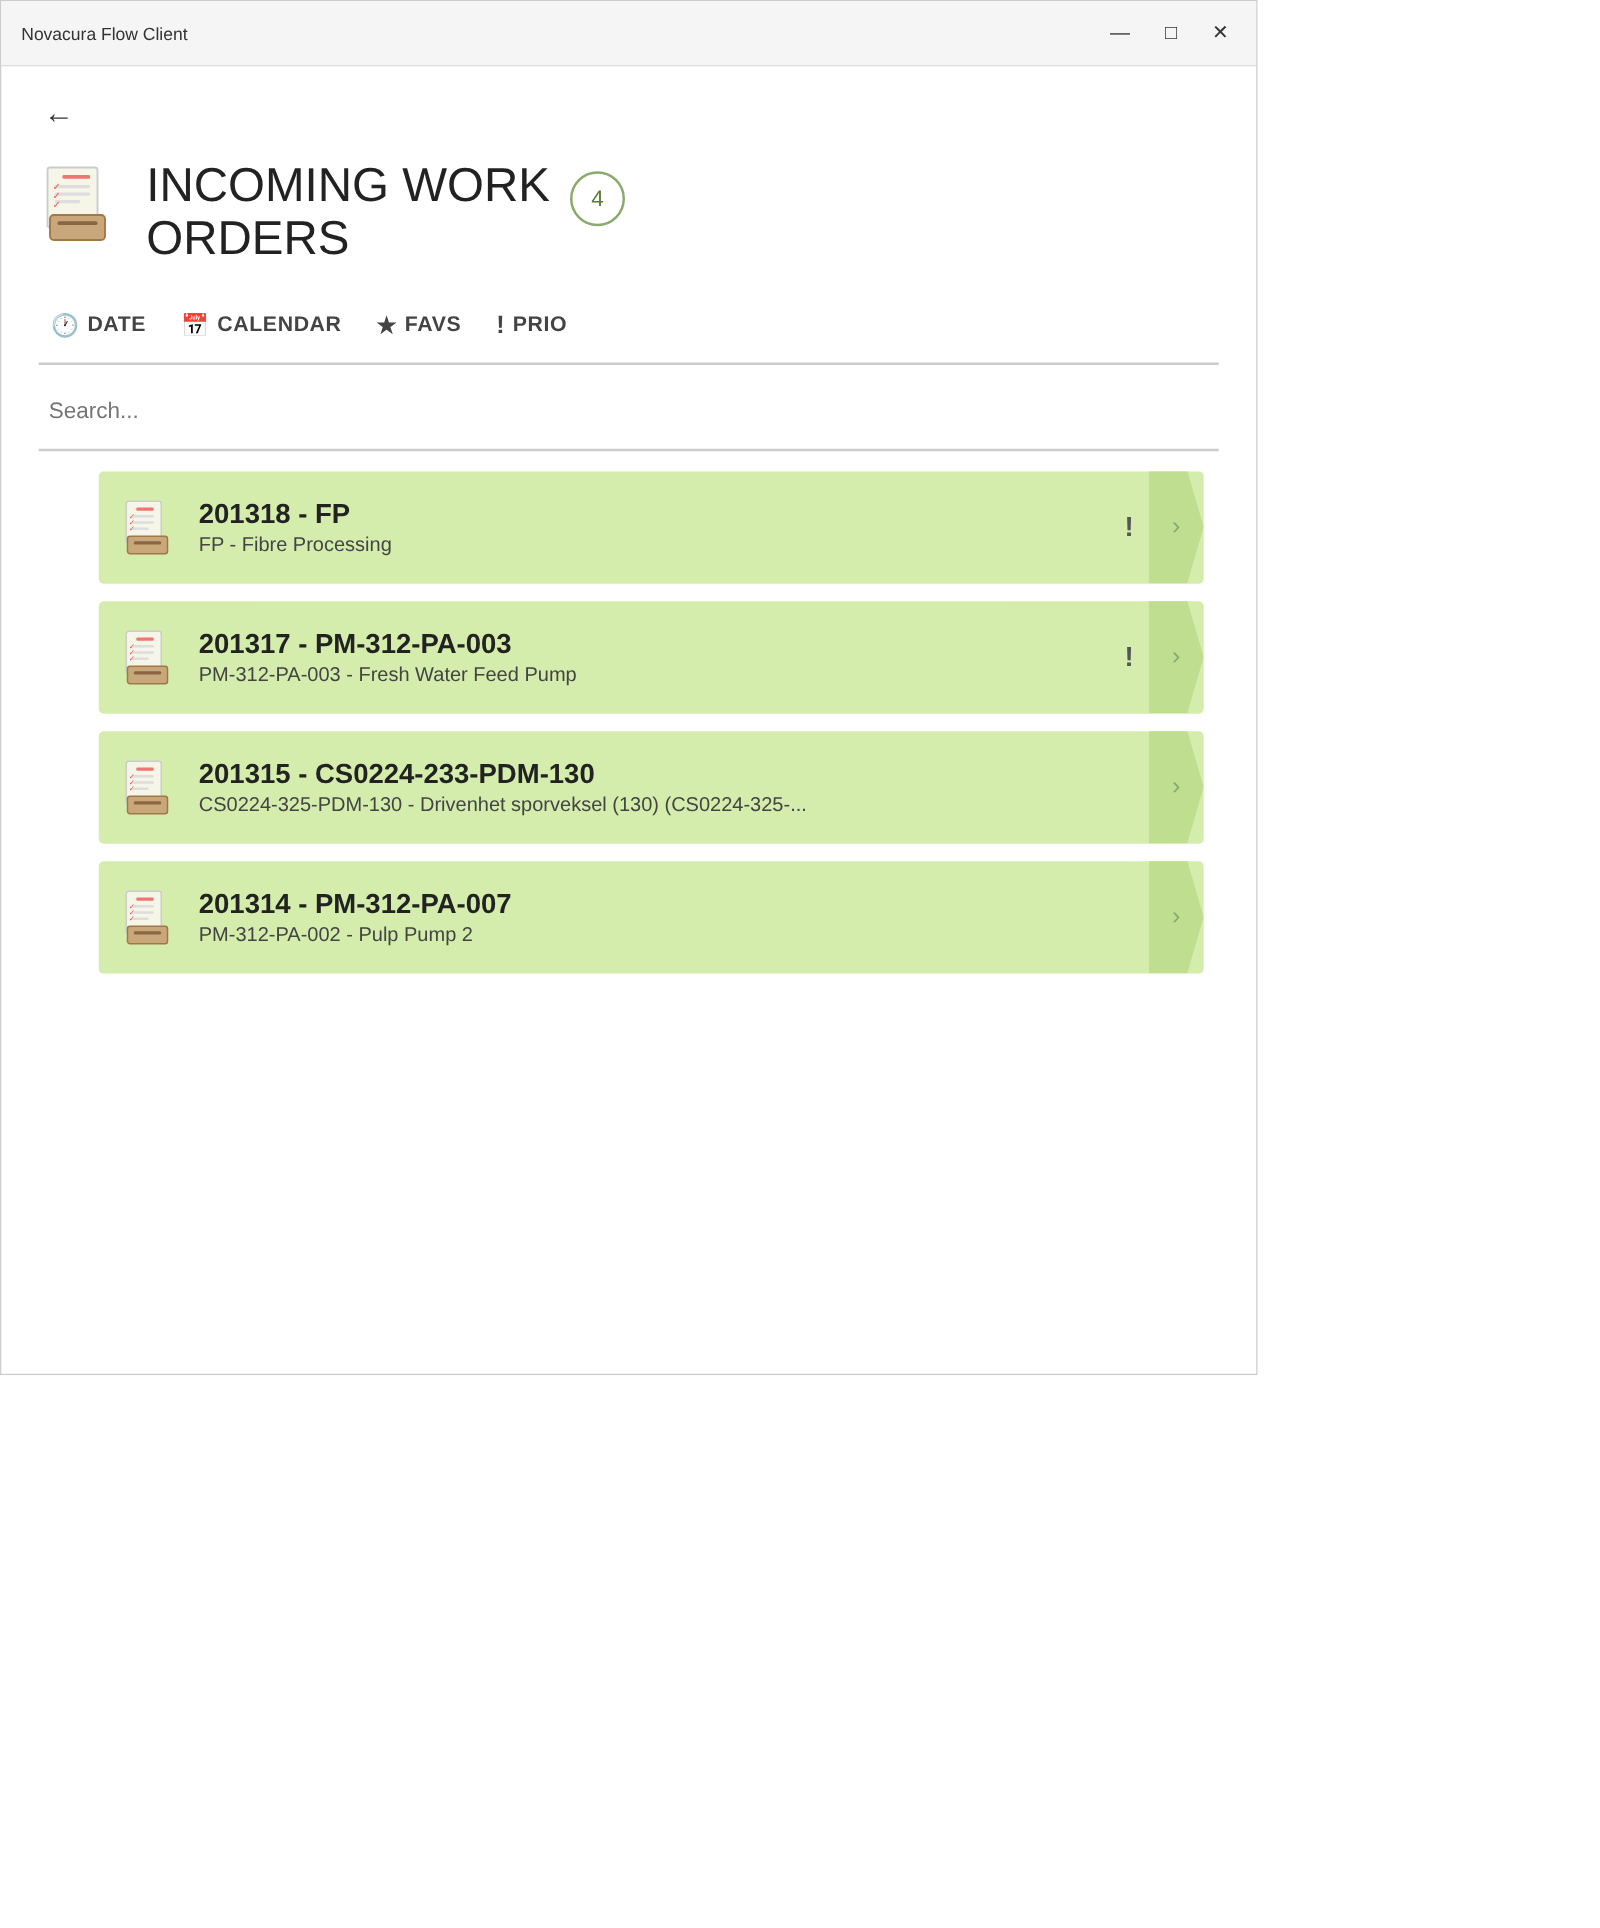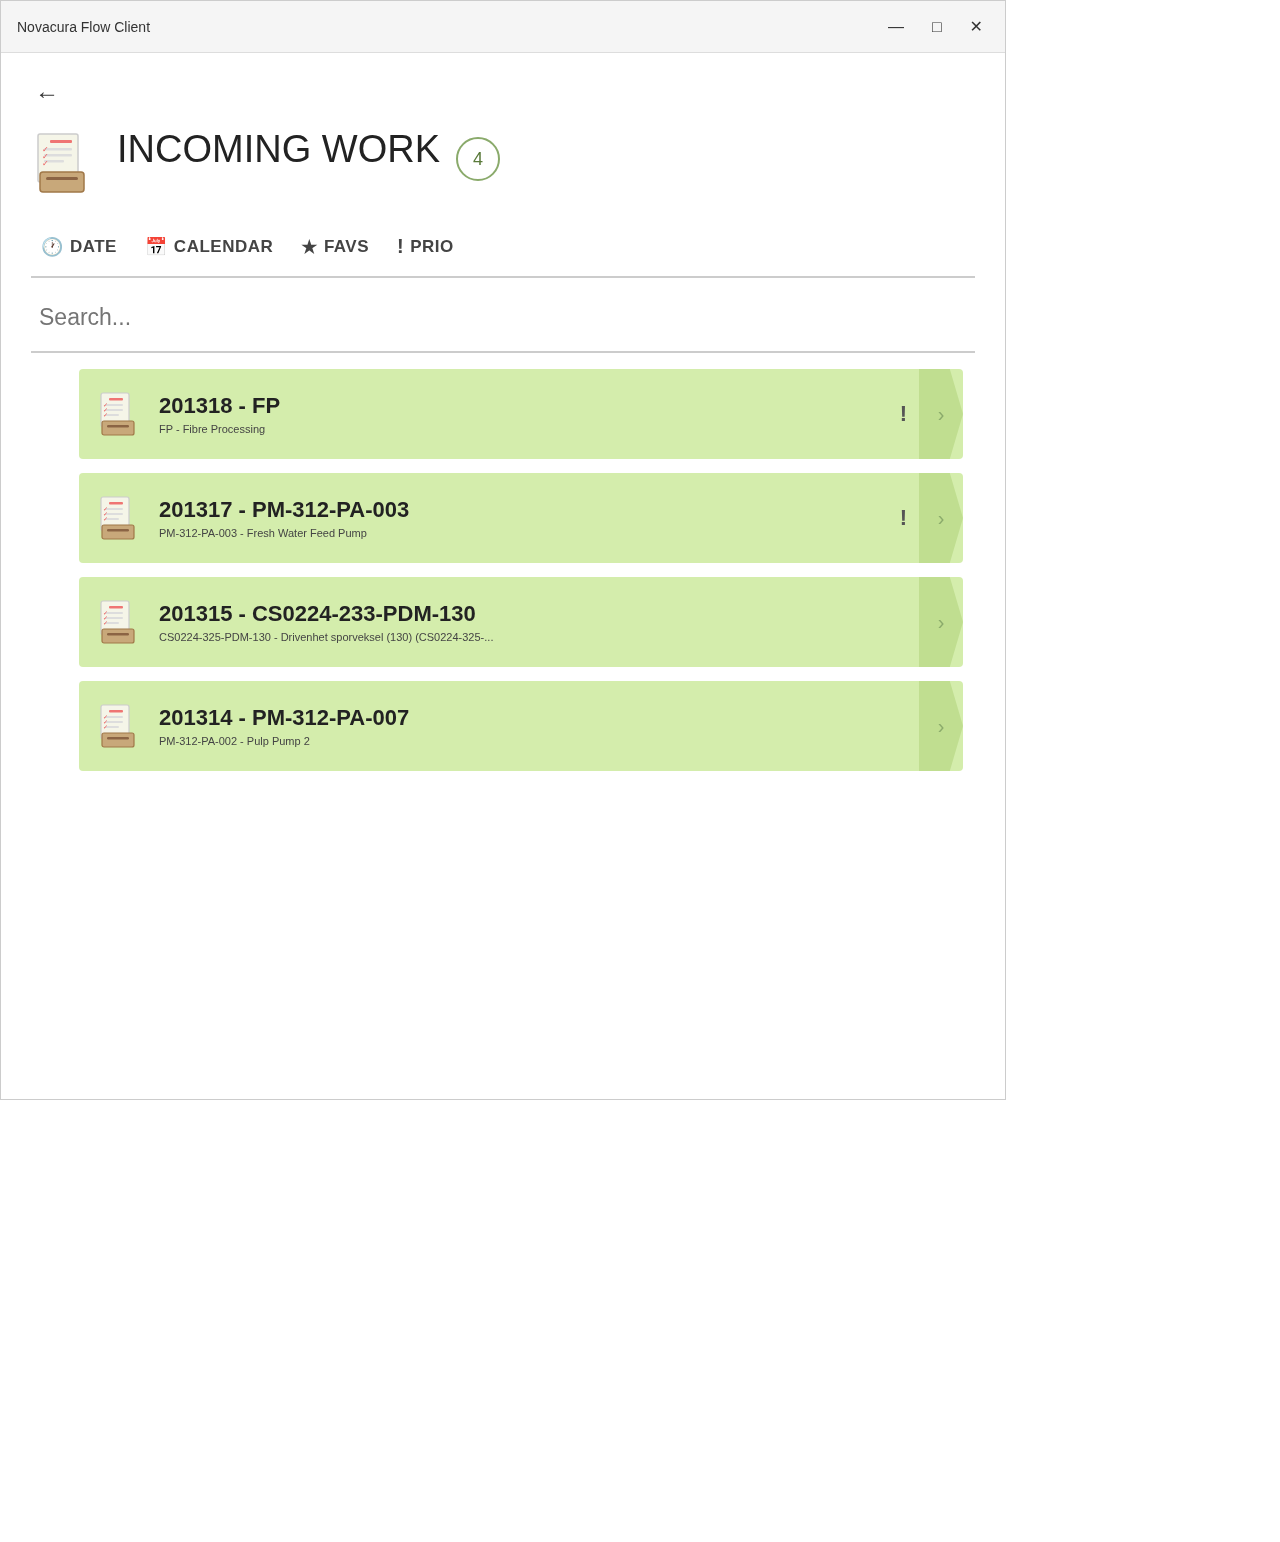--- a/index.html
+++ b/index.html
@@ -140,21 +140,21 @@
     
     .search-container {
       padding: 10px 0 16px 0;
       border-bottom: 2px solid #ccc;
     }
 
     .search-input {
       width: 100%;
       border: none;
       outline: none;
-      font-size: 23px;
+      font-size: 18px;
       color: #15803d;
       padding: 4px 8px;
       background: #fff;
     }
 
     
     .orders-list {
       margin-top: 16px;
       display: flex;
       flex-direction: column;
@@ -218,21 +218,21 @@
     }
 
     .order-title {
       font-size: 22px;
       font-weight: 600;
       color: #222;
       margin-bottom: 4px;
     }
 
     .order-subtitle {
-      font-size: 11px;
+      font-size: 16px;
       color: #444;
     }
 
     .order-priority {
       position: absolute;
       right: 56px;
       font-size: 22px;
       font-weight: 700;
       color: #555;
     }
@@ -277,20 +277,21 @@
         <rect x="14" y="47" width="32" height="3" rx="1.5" fill="#8b6444"></rect>
 
         <text x="10" y="22" font-size="8" fill="#e55">✓</text>
         <text x="10" y="29" font-size="8" fill="#e55">✓</text>
         <text x="10" y="36" font-size="8" fill="#e55">✓</text>
       </svg>
     </div>
 
     <div>
       <div class="header-title">INCOMING WORK</div>
+      <div class="header-title">ORDERS</div>
     </div>
 
     <div class="badge-circle">4</div>
   </div>
 
   
   <div class="filter-tabs">
     <button class="filter-tab">
       <span class="tab-icon">🕐</span>
       <span>DATE</span>

